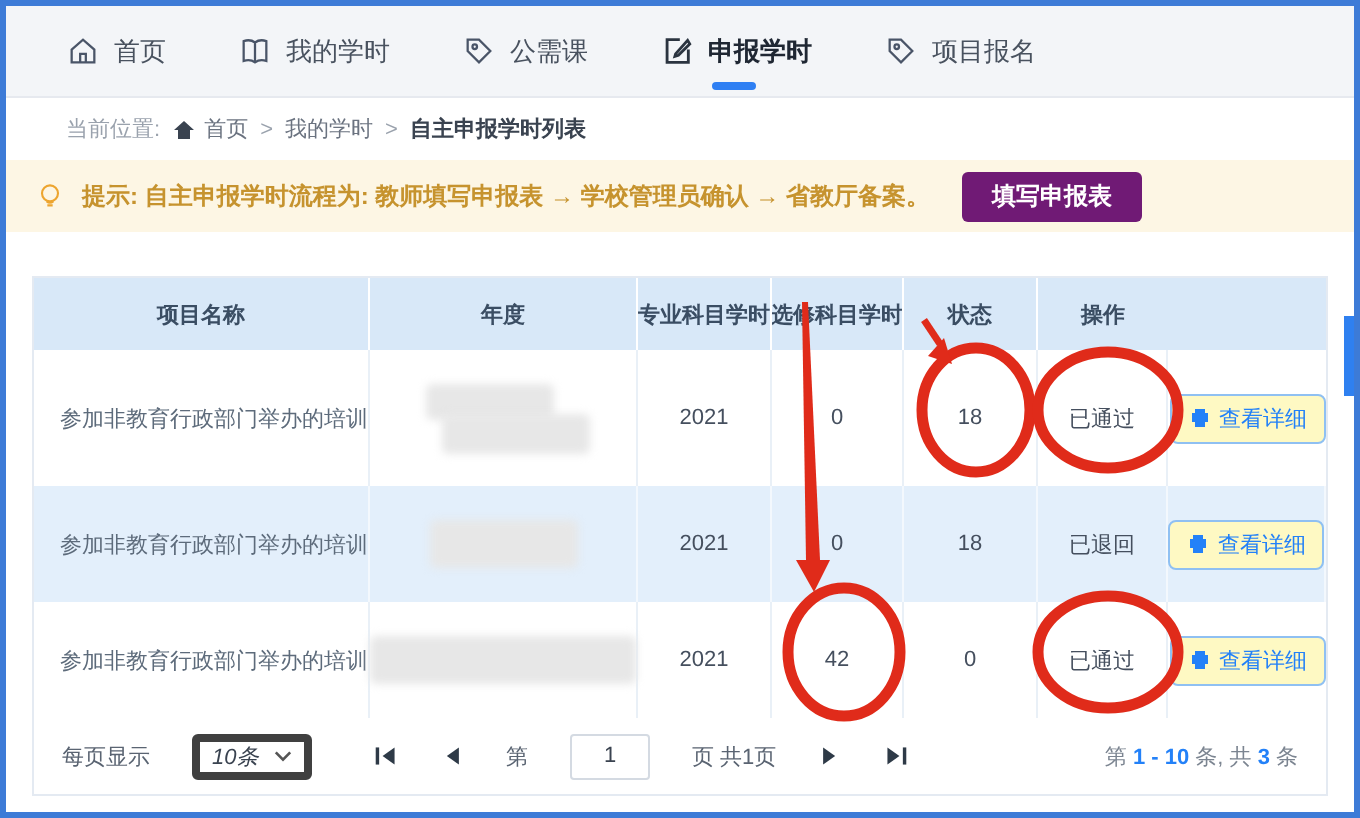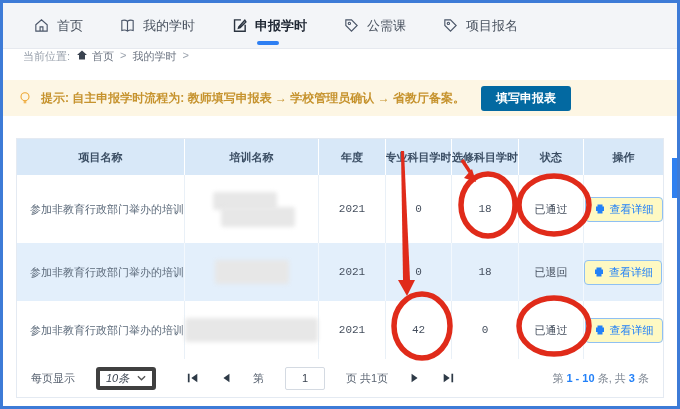--- a/index.html
+++ b/index.html
@@ -22,43 +22,43 @@
   }
   .nav-item.active { color:#1f2733; font-weight:bold; }
   .nav-item svg { width:17px; height:17px; stroke:#4a5568; fill:none; stroke-width:1.6; }
   .nav-item.active svg { stroke:#2b3440; stroke-width:2; }
   .nav-underline {
     position:absolute; left:26px; bottom:3px; width:22px; height:4px;
     border-radius:2px; background:#2e7ff3;
   }
   
   .breadcrumb {
-    height:31px; display:flex; gap:6px;
-    padding-left:20px; font-size:11px; background:#fff; white-space:nowrap;
+    height:31px; display:flex; align-items:center; gap:6px;
+    padding-left:30px; font-size:11px; background:#fff; white-space:nowrap;
   }
   .bc-prefix { color:#9aa2ad; }
   .bc-link { color:#6b7380; }
   .bc-sep { color:#9aa2ad; }
   .bc-current { color:#3a4350; font-weight:bold; }
   .bc-home { width:12px; height:12px; fill:#3a4350; margin-right:-2px; }
   
   .banner {
     height:36px; background:#fdf6e4; display:flex; align-items:center;
     padding:0 10px 0 14px; gap:8px; white-space:nowrap;
   }
   .banner-text { font-size:12px; font-weight:bold; color:#c6932e; }
   .bulb { width:16px; height:16px; stroke:#eda52f; fill:none; stroke-width:1.6; }
   .fill-btn {
-    margin-left:8px; background:#0369a1; color:#fff; border:none; border-radius:3px;
+    margin-left:8px; background:#701a75; color:#fff; border:none; border-radius:3px;
     font-size:12px; font-weight:bold; padding:4px 15px; cursor:pointer;
     font-family:inherit;
   }
   
   .card { margin:22px 13px 0 13px; border:1px solid #e4eaf2; background:#fff; }
-  .trow { display:grid; grid-template-columns:168px 134px 67px 66px 67px 65px 79px;font-family:Liberation Mono, monospace; }
+  .trow { display:grid; grid-template-columns:168px 134px 67px 66px 67px 65px 79px; }
   .thead { background:#d8e8f8; }
   .thead .cell {
     height:36px; font-size:11px; font-weight:bold; color:#3a4d63;
     display:flex; align-items:center; justify-content:center;
     border-right:1px solid #ffffff; white-space:nowrap; overflow:hidden;
   }
   .thead .cell:last-child { border-right:none; }
   .tbody-row .cell {
     display:flex; align-items:center; justify-content:center;
     font-size:11px; color:#454f5e; border-right:1px solid #e9f0f7;
@@ -110,68 +110,68 @@
         <path d="M4 11 L12 4 L20 11 V20 H4 Z M10 20 V14 H14 V20"></path>
       </svg>
     <span>首页</span>
   </div>
   <div class="nav-item">
     <svg viewBox="0 0 24 24">
         <path d="M4 5 C7 4 10 4.5 12 6 C14 4.5 17 4 20 5 V19 C17 18 14 18.5 12 20 C10 18.5 7 18 4 19 Z M12 6 V20"></path>
       </svg>
     <span>我的学时</span>
   </div>
+  <div class="nav-item">
+    <svg viewBox="0 0 24 24">
+        <path d="M4 4 H12 L20 12 L12 20 L4 12 Z"></path>
+        <circle cx="9" cy="9" r="1.6"></circle>
+      </svg>
+    <span>公需课</span>
+  </div>
   <div class="nav-item active">
     <svg viewBox="0 0 24 24">
         <path d="M14 4 H5 V20 H20 V11 M11 14 L19.5 4.5 L21 7 L13 15 L10.5 15.8 Z"></path>
       </svg>
     <span>申报学时</span>
     <div class="nav-underline"></div>
-  </div>
-  <div class="nav-item">
-    <svg viewBox="0 0 24 24">
-        <path d="M4 4 H12 L20 12 L12 20 L4 12 Z"></path>
-        <circle cx="9" cy="9" r="1.6"></circle>
-      </svg>
-    <span>公需课</span>
   </div>
   <div class="nav-item">
     <svg viewBox="0 0 24 24">
         <path d="M4 4 H12 L20 12 L12 20 L4 12 Z"></path>
         <circle cx="9" cy="9" r="1.6"></circle>
       </svg>
     <span>项目报名</span>
   </div>
 </div>
 
 <div class="breadcrumb">
   <span class="bc-prefix">当前位置:</span>
   <svg class="bc-home" viewBox="0 0 24 24">
       <path d="M2 12 L12 3 L22 12 H18 V21 H6 V12 Z"></path>
     </svg>
   <span class="bc-link">首页</span>
   <span class="bc-sep">&gt;</span>
   <span class="bc-link">我的学时</span>
   <span class="bc-sep">&gt;</span>
+  <span class="bc-current">自主申报学时列表</span>
 </div>
 
 <div class="banner">
   <svg class="bulb" viewBox="0 0 24 24">
       <circle cx="12" cy="10" r="6"></circle>
       <path d="M9.5 16 Q12 18 14.5 16 M10 19 H14"></path>
     </svg>
   <span class="banner-text">提示: 自主申报学时流程为: 教师填写申报表 → 学校管理员确认 → 省教厅备案。</span>
   <button class="fill-btn">填写申报表</button>
 </div>
 
 <div class="card">
 
   <div class="trow thead">
     <div class="cell">项目名称</div>
-    <div class="cell">培训名称</div>
     <div class="cell">年度</div>
     <div class="cell">专业科目学时</div>
     <div class="cell">选修科目学时</div>
     <div class="cell">状态</div>
     <div class="cell">操作</div>
   </div>
 
   <div class="trow tbody-row r1">
     <div class="cell project">参加非教育行政部门举办的培训</div>
     <div class="cell">

